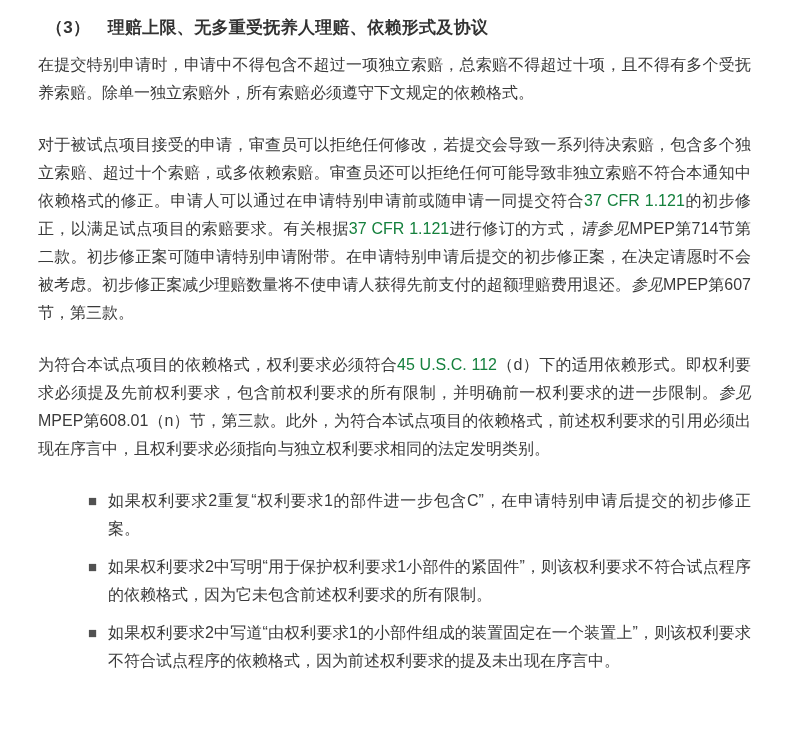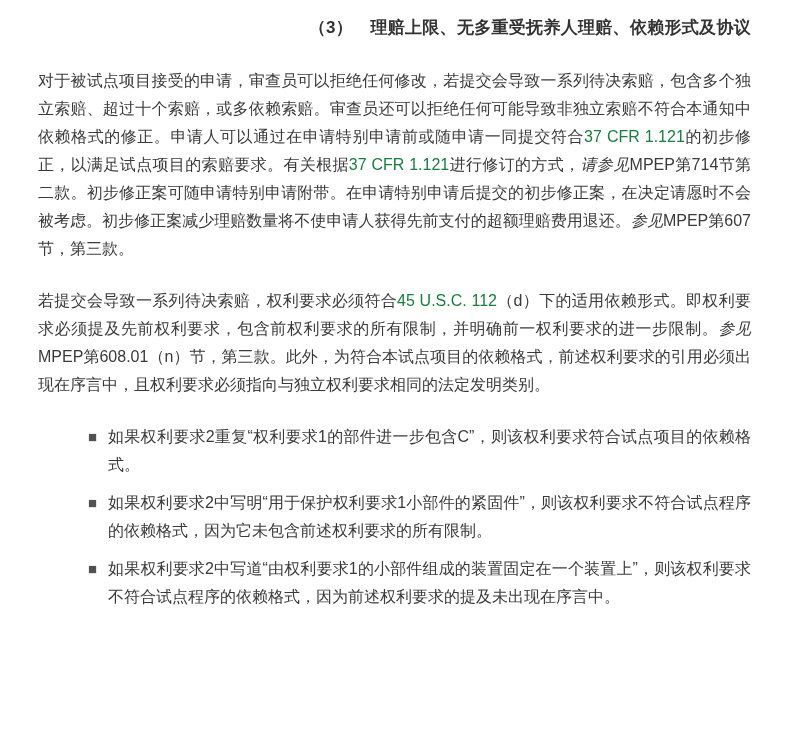--- a/index.html
+++ b/index.html
@@ -9,24 +9,23 @@
     box-sizing: border-box;
     font-family: "Liberation Sans", "DejaVu Sans", sans-serif;
     color: #3a3a3a;
     -webkit-font-smoothing: antialiased;
   }
   .doc { padding: 10px 38px 24px 38px; }
   .heading {
     font-size: 17px;
     font-weight: 700;
     color: #333333;
-    margin: 6px 0 28px 0;
+    margin: 6px 0 12px 0;
     padding-left: 8px;
     letter-spacing: 0.3px;
-    text-align: right;
   }
   .para {
     font-size: 16px;
     line-height: 28px;
     margin: 0 0 24px 0;
     text-align: justify;
   }
   .ref-link {
     color: #15803d;
     text-decoration: none;
@@ -55,30 +54,31 @@
   }
   .li-text { flex: 1 1 auto; }
 </style>
 </head>
 <body>
 
 <div class="doc">
 
   <h2 class="heading">（3）　理赔上限、无多重受抚养人理赔、依赖形式及协议</h2>
 
+  <p class="para">在提交特别申请时，申请中不得包含不超过一项独立索赔，总索赔不得超过十项，且不得有多个受抚养索赔。除单一独立索赔外，所有索赔必须遵守下文规定的依赖格式。</p>
 
   <p class="para"><span>对于被试点项目接受的申请，审查员可以拒绝任何修改，若提交会导致一系列待决索赔，包含多个独立索赔、超过十个索赔，或多依赖索赔。审查员还可以拒绝任何可能导致非独立索赔不符合本通知中依赖格式的修正。申请人可以通过在申请特别申请前或随申请一同提交符合</span><a class="ref-link">37 CFR 1.121</a><span>的初步修正，以满足试点项目的索赔要求。有关根据</span><a class="ref-link">37 CFR 1.121</a><span>进行修订的方式，</span><em class="cite">请参见</em><span>MPEP第714节第二款。初步修正案可随申请特别申请附带。在申请特别申请后提交的初步修正案，在决定请愿时不会被考虑。初步修正案减少理赔数量将不使申请人获得先前支付的超额理赔费用退还。</span><em class="cite">参见</em><span>MPEP第607节，第三款。</span></p>
 
-  <p class="para"><span>若提交会导致一系列待决索赔，权利要求必须符合</span><a class="ref-link">45 U.S.C. 112</a><span>（d）下的适用依赖形式。即权利要求必须提及先前权利要求，包含前权利要求的所有限制，并明确前一权利要求的进一步限制。</span><em class="cite">参见</em><span>MPEP第608.01（n）节，第三款。此外，为符合本试点项目的依赖格式，前述权利要求的引用必须出现在序言中，且权利要求必须指向与独立权利要求相同的法定发明类别。</span></p>
+  <p class="para"><span>为符合本试点项目的依赖格式，权利要求必须符合</span><a class="ref-link">45 U.S.C. 112</a><span>（d）下的适用依赖形式。即权利要求必须提及先前权利要求，包含前权利要求的所有限制，并明确前一权利要求的进一步限制。</span><em class="cite">参见</em><span>MPEP第608.01（n）节，第三款。此外，为符合本试点项目的依赖格式，前述权利要求的引用必须出现在序言中，且权利要求必须指向与独立权利要求相同的法定发明类别。</span></p>
 
 
   <ul class="bullet-list">
     <li>
       <span class="bullet-sq">■</span>
-      <span class="li-text">如果权利要求2重复“权利要求1的部件进一步包含C”，则该权利要求符合试点项目的依赖格式。</span>
+      <span class="li-text">如果权利要求2重复“权利要求1的部件进一步包含C”，在申请特别申请后提交的初步修正案。</span>
     </li>
     <li>
       <span class="bullet-sq">■</span>
       <span class="li-text">如果权利要求2中写明“用于保护权利要求1小部件的紧固件”，则该权利要求不符合试点程序的依赖格式，因为它未包含前述权利要求的所有限制。</span>
     </li>
     <li>
       <span class="bullet-sq">■</span>
       <span class="li-text">如果权利要求2中写道“由权利要求1的小部件组成的装置固定在一个装置上”，则该权利要求不符合试点程序的依赖格式，因为前述权利要求的提及未出现在序言中。</span>
     </li>
 

